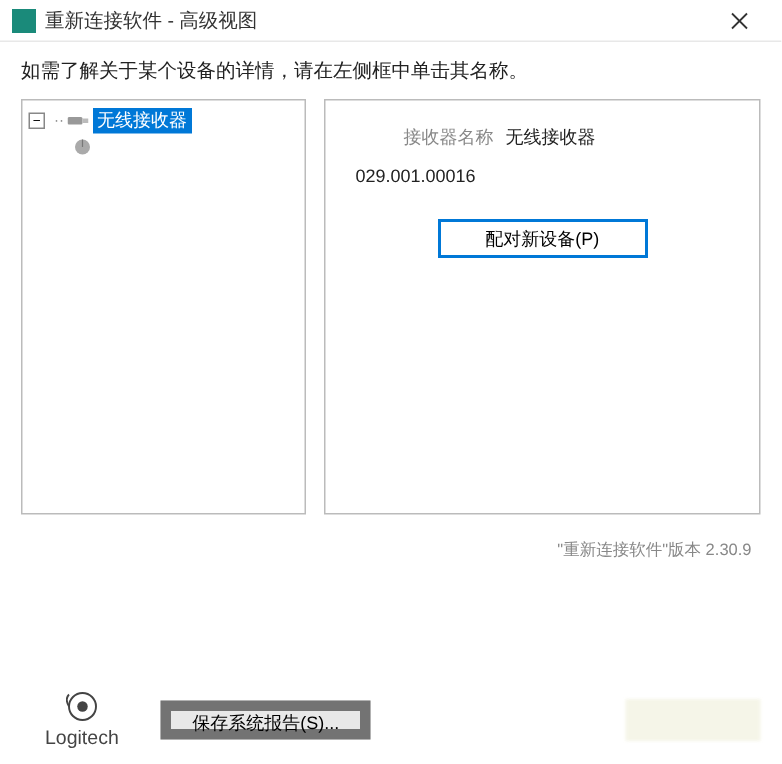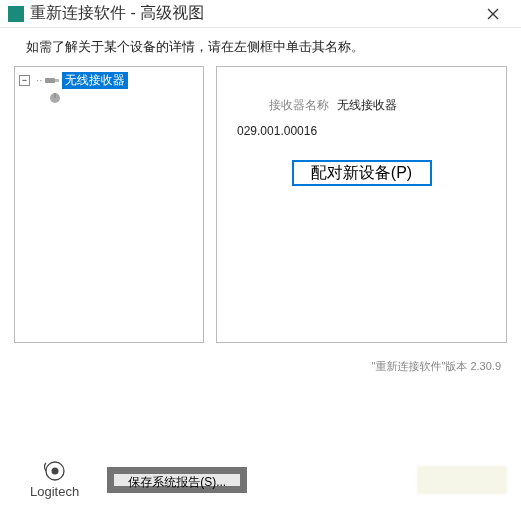--- a/index.html
+++ b/index.html
@@ -1,43 +1,43 @@
 <!DOCTYPE html>
 <html><head>
   <meta charset="utf-8">
   <style>
     * { margin: 0; padding: 0; box-sizing: border-box; font-family: "Microsoft YaHei", sans-serif; }
     body { width: 521px; height: 509px; background: #fff; overflow: hidden; }
     
     .titlebar { height: 28px; display: flex; align-items: center; padding: 0 8px; border-bottom: 1px solid #e8e8e8; }
     .titlebar-icon { width: 16px; height: 16px; background: #1a8a7a; margin-right: 6px; }
-    .titlebar-title { font-size: 16px; color: #333; flex: 1; }
+    .titlebar-title { font-size: 13px; color: #333; flex: 1; }
     .titlebar-close { width: 40px; height: 28px; display: flex; align-items: center; justify-content: center; cursor: pointer; }
     .titlebar-close svg { width: 12px; height: 12px; }
     
-    .instruction { padding: 10px 26px; font-size: 13px; color: #222; }
+    .instruction { padding: 10px 14px; font-size: 13px; color: #222; }
     
     .main-area { display: flex; padding: 0 14px; gap: 12px; }
     
     .tree-panel { width: 190px; height: 277px; border: 1px solid #bbb; padding: 4px; font-size: 12px; }
     .tree-row { display: flex; align-items: center; height: 18px; }
     .tree-expand { width: 11px; height: 11px; border: 1px solid #888; display: flex; align-items: center; justify-content: center; font-size: 9px; line-height: 1; margin-right: 4px; cursor: pointer; }
     .tree-dots { color: #888; font-size: 10px; margin: 0 2px; }
     .tree-device-icon { width: 14px; height: 11px; margin-right: 3px; }
     .tree-label-selected { background: #0078d7; color: #fff; padding: 0 3px; }
     .tree-child { padding-left: 28px; display: flex; align-items: center; height: 18px; }
     .mouse-icon { width: 14px; height: 12px; margin-right: 3px; }
     
-    .detail-panel { flex: 1; height: 277px; border: 1px solid #bbb; padding: 30px 12px; }
+    .detail-panel { flex: 1; height: 277px; border: 1px solid #bbb; padding: 16px 12px; }
     .detail-row { display: flex; font-size: 12px; margin-bottom: 10px; }
     .detail-label { width: 100px; text-align: right; color: #888; }
     .detail-value { margin-left: 8px; color: #222; }
     
     .btn-area { margin-top: 22px; display: flex; flex-direction: column; align-items: center; gap: 10px; }
-    .btn { width: 140px; height: 26px; font-size: 16px; border: 1px solid #aaa; background: #e8e8e8; cursor: pointer; display: flex; align-items: center; justify-content: center; }
+    .btn { width: 140px; height: 26px; font-size: 12px; border: 1px solid #aaa; background: #e8e8e8; cursor: pointer; display: flex; align-items: center; justify-content: center; }
     .btn-primary { border: 2px solid #0078d7; background: #fff; }
     
     .version-line { text-align: right; padding: 16px 20px 0 0; font-size: 11px; color: #888; }
     
     .footer { position: absolute; bottom: 10px; left: 0; right: 0; display: flex; align-items: center; padding: 0 14px 0 30px; }
     .logo { display: flex; flex-direction: column; align-items: center; margin-right: 28px; }
     .logo-eye { width: 22px; height: 22px; }
     .logo-text { font-size: 13px; color: #444; font-weight: 500; margin-top: 2px; }
     .footer-btn { height: 26px; padding: 0 14px; font-size: 12px; border: 7px solid #737373; background: #e8e8e8; cursor: pointer; }
     .footer-right { margin-left: auto; width: 90px; height: 28px; background: #f5f5e8; filter: blur(1px); }

